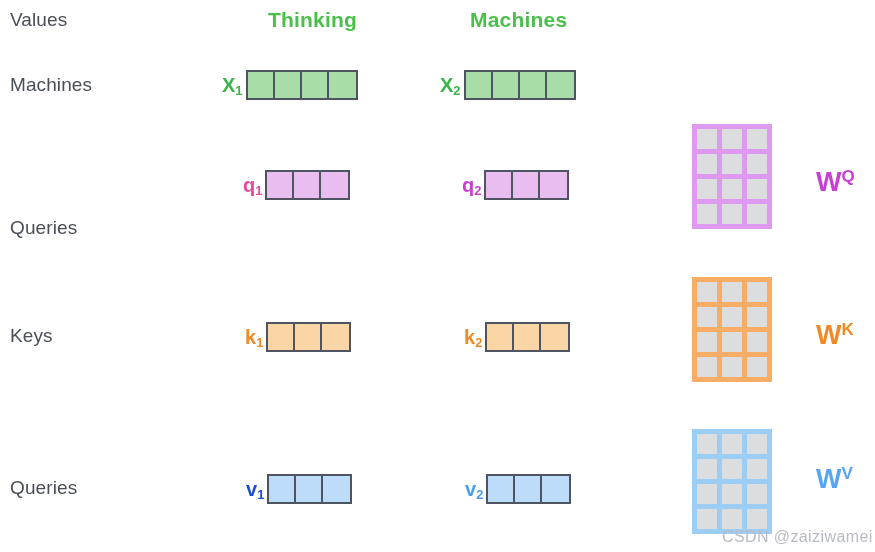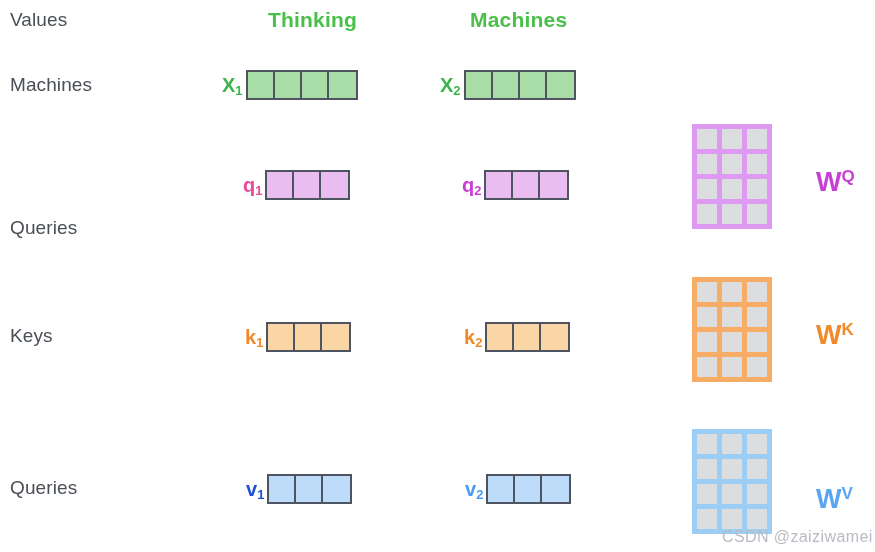--- a/index.html
+++ b/index.html
@@ -238,18 +238,18 @@
         <div class="mcell" style="background: rgb(220, 221, 223);"></div>
         <div class="mcell" style="background: rgb(220, 221, 223);"></div>
         <div class="mcell" style="background: rgb(220, 221, 223);"></div>
         <div class="mcell" style="background: rgb(220, 221, 223);"></div>
         <div class="mcell" style="background: rgb(220, 221, 223);"></div>
         <div class="mcell" style="background: rgb(220, 221, 223);"></div>
         <div class="mcell" style="background: rgb(220, 221, 223);"></div>
         <div class="mcell" style="background: rgb(220, 221, 223);"></div>
         <div class="mcell" style="background: rgb(220, 221, 223);"></div>
       </div>
-      <div class="matrix-label" style="left: 816px; top: 484px; color: rgb(90, 165, 242);"><span>W</span><span class="sup">V</span></div>
+      <div class="matrix-label" style="left: 816px; top: 464px; color: rgb(90, 165, 242);"><span>W</span><span class="sup">V</span></div>
     </div>
 
   <div class="watermark" style="left: 722px; top: 528px;">CSDN @zaiziwamei</div>
 
 </div>
 
 </body></html>

